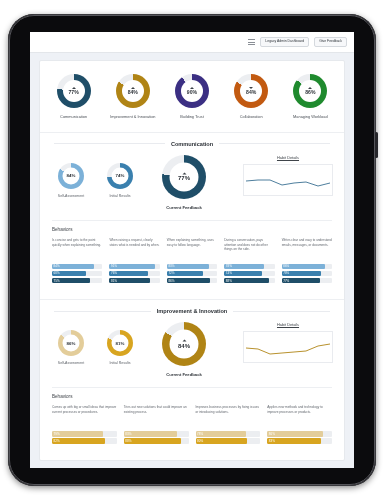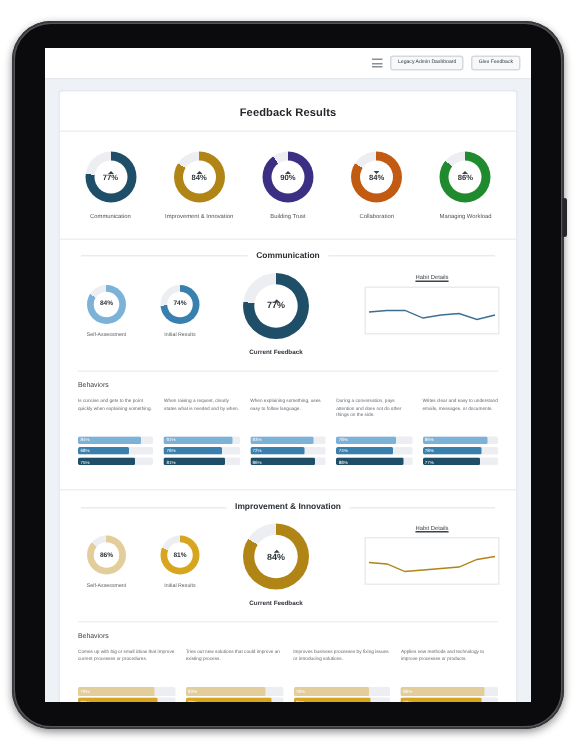--- a/index.html
+++ b/index.html
@@ -91,21 +91,20 @@
           <i></i>
           <i></i>
           <i></i>
         </span>
       <span class="tb-btn">Legacy Admin Dashboard</span>
       <span class="tb-btn">Give Feedback</span>
     </div>
 
     <div class="page">
       <div class="card">
-        <div class="card-title">Feedback Results</div>
         <div class="summary">
     <div class="sum-item">
       <div class="ring" style="background:conic-gradient(#1f4e68 0deg 277.2deg, #eceef1 277.2deg 360deg);">
             <div class="hole">
               <span class="arrow-up"></span>
                   <span class="ring-val">77%</span>
             </div>
               </div>
       <div class="sum-label">Communication</div>
     </div>

